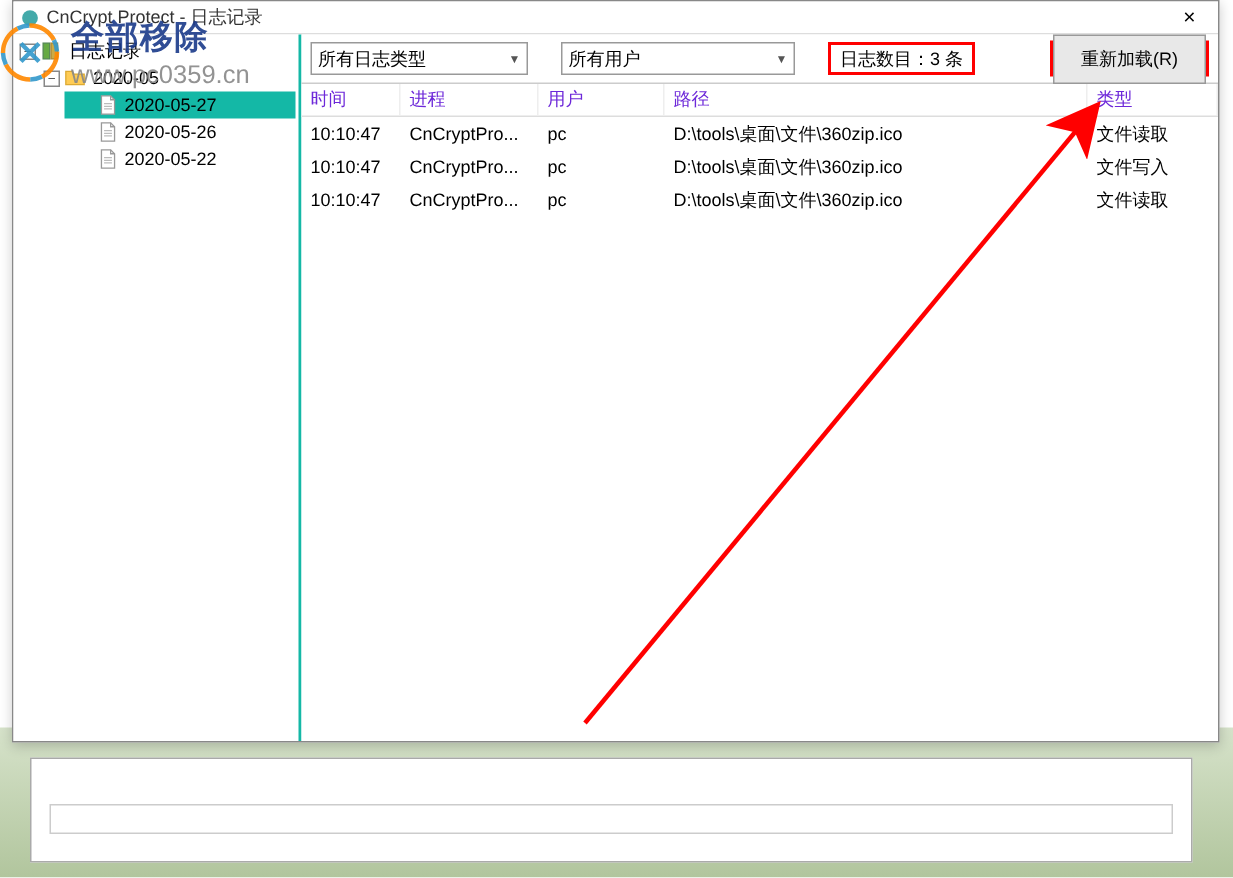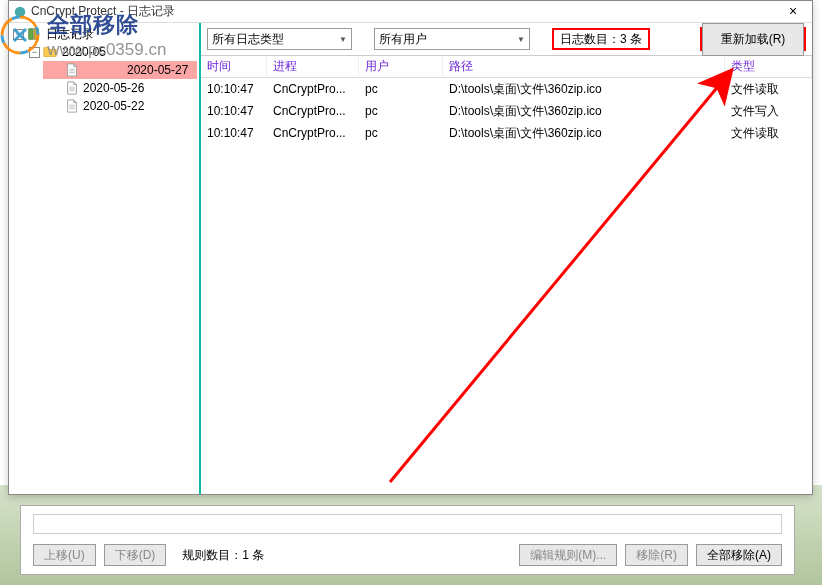--- a/index.html
+++ b/index.html
@@ -34,21 +34,21 @@
 
 .body { display: flex; height: calc(100% - 22px); }
 
 
 .sidebar { width: 192px; border-right: 2px solid #14b8a6; background: #fff; padding: 2px; }
 .tree-item { display: flex; align-items: center; height: 18px; padding-left: 2px; cursor: default; }
 .tree-toggle { width: 11px; height: 11px; border: 1px solid #888; text-align: center; line-height: 8px; font-size: 9px; margin-right: 3px; color: #555; }
 .tree-label { margin-left: 2px; }
 .tree-children { padding-left: 16px; }
 .tree-leaf { display: flex; align-items: center; height: 18px; padding-left: 22px; cursor: default; }
-.tree-leaf.selected { background: #fca5a5; gap: 44px; }
+.tree-leaf.selected { background: #14b8a6; }
 .file-icon { width: 14px; height: 14px; margin-right: 4px; }
 .book-icon { width: 14px; height: 14px; margin-right: 3px; }
 .folder-icon { width: 14px; height: 14px; margin-right: 3px; }
 
 
 .main { flex: 1; display: flex; flex-direction: column; background: #fff; }
 .toolbar { display: flex; align-items: center; gap: 22px; padding: 4px 6px; position: relative; }
 .combo { height: 22px; border: 1px solid #999; background: #fff; display: flex; align-items: center; padding: 0 4px; position: relative; }
 .combo .arrow { margin-left: auto; font-size: 8px; color: #555; }
 .combo1 { width: 145px; }
@@ -91,29 +91,20 @@
 .spacer { flex: 1; }
 .rule-count { padding: 0 8px; }
 </style>
 </head>
 <body>
 
 <div class="bg"></div>
 
 <div class="bottom-strip">
   <div class="bottom-inner"></div>
-  <div class="bottom-row">
-    <div class="btn">上移(U)</div>
-    <div class="btn">下移(D)</div>
-    <div class="rule-count">规则数目：1 条</div>
-    <div class="spacer"></div>
-    <div class="btn">编辑规则(M)...</div>
-    <div class="btn">移除(R)</div>
-    <div class="btn enabled">全部移除(A)</div>
-  </div>
 </div>
 
 <div class="window">
   <div class="titlebar">
     <svg class="titlebar-icon" viewBox="0 0 16 16">
         <circle cx="8" cy="8" r="6" fill="#4aa"></circle>
       </svg>
     <div class="titlebar-text">CnCrypt Protect - 日志记录</div>
     <div class="titlebar-close">×</div>
   </div>

